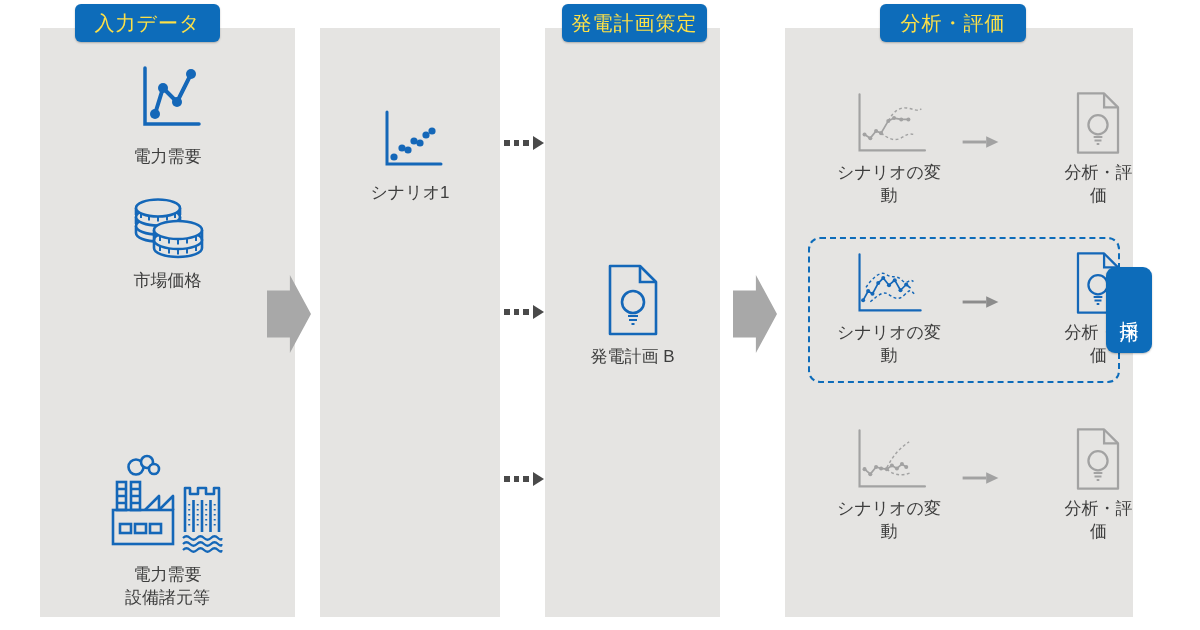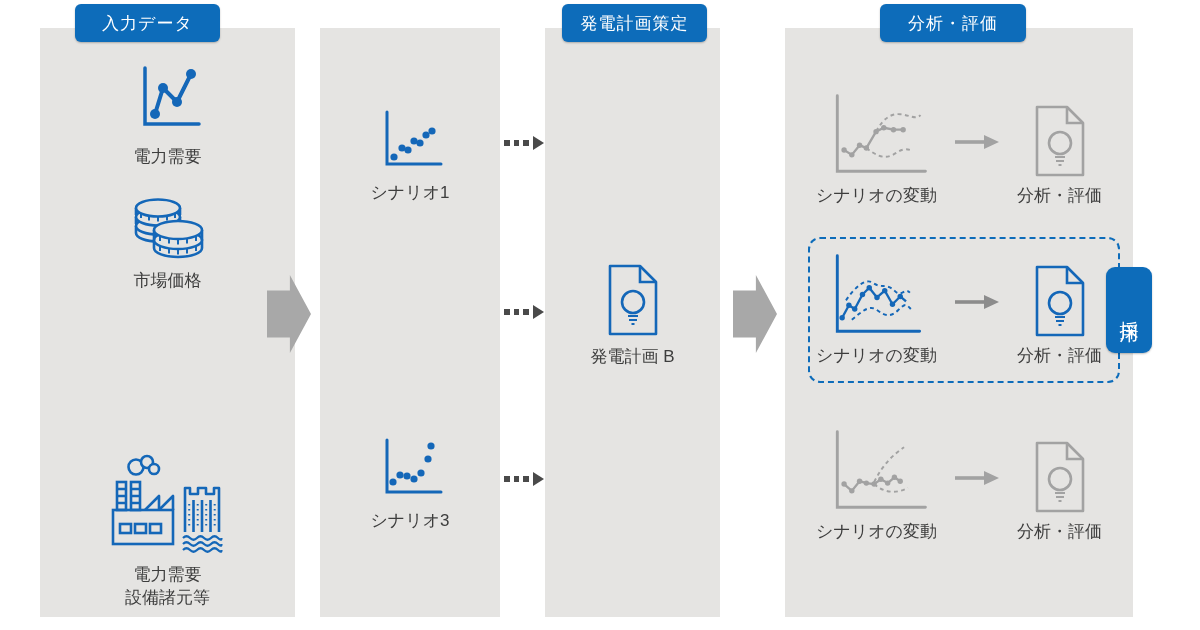--- a/index.html
+++ b/index.html
@@ -8,23 +8,23 @@
   }
   *{margin:0;padding:0;box-sizing:border-box;}
   html,body{background:#fff;}
   .stage{position:relative;width:1200px;height:630px;background:#fff;overflow:hidden;
           font-family:"Liberation Sans","DejaVu Sans",sans-serif;color:var(--text);}
   .panel{position:absolute;top:28px;height:589px;background:var(--panel);}
   #panel-1{left:40px;width:255px;padding-left:44px;}
   #panel-2{left:320px;width:180px;}
   #panel-3{left:545px;width:175px;}
   #panel-4{left:785px;width:348px;}
-  .col-header{position:absolute;top:4px;height:38px;background:var(--blue);color:#ffffff;
+  .col-header{position:absolute;top:4px;height:38px;background:var(--blue);color:#fde047;
     border-radius:6px;display:flex;align-items:center;justify-content:center;
-    font-size:17px;letter-spacing:1px;box-shadow:0 1px 2px rgba(0,0,0,.25);z-index:5;}
+    font-size:20px;letter-spacing:1px;box-shadow:0 1px 2px rgba(0,0,0,.25);z-index:5;}
   #header-1{left:75px;width:145px;}
   #header-2{left:337px;width:145px;}
   #header-3{left:562px;width:145px;}
   #header-4{left:880px;width:146px;}
   .item{position:absolute;left:0;right:0;display:flex;flex-direction:column;
         align-items:center;gap:8px;}
   .item-label{font-size:17px;line-height:1.35;text-align:center;white-space:pre-line;}
   .ic-blue{color:var(--icon-blue);}
   .ic-gray{color:var(--icon-gray);}
   .big-arrow{position:absolute;width:44px;height:78px;background:var(--arrow);
@@ -37,21 +37,21 @@
     border-top:7px solid transparent;border-bottom:7px solid transparent;}
   #dotted-arrow-1{left:504px;top:136px;}
   #dotted-arrow-2{left:504px;top:305px;}
   #dotted-arrow-3{left:504px;top:472px;}
   .eval-row{position:absolute;left:0;right:0;display:flex;justify-content:center;
     align-items:flex-start;gap:16px;}
   #eval-row-1{top:62px;}
   #eval-row-2{top:222px;}
   #eval-row-3{top:398px;}
   .eval-group{display:flex;flex-direction:column;align-items:center;
-    justify-content:flex-end;gap:6px;height:118px;}
+    justify-content:flex-end;gap:6px;height:118px;margin-left:48px;}
   .flow-arrow{margin-top:42px;}
   .highlight-box{position:absolute;left:808px;top:237px;width:312px;height:146px;
     border:2px dashed var(--blue);border-radius:12px;z-index:4;}
   .adopt-badge{position:absolute;left:1106px;top:267px;width:46px;height:86px;
     background:var(--blue);border-radius:9px;color:#fff;display:flex;align-items:center;
     justify-content:center;writing-mode:vertical-rl;font-size:19px;letter-spacing:4px;
     z-index:6;box-shadow:0 1px 2px rgba(0,0,0,.25);}
 </style>
 </head>
 <body>
@@ -161,35 +161,20 @@
             <circle cx="29" cy="40" r="3.6"></circle>
             <circle cx="35" cy="42" r="3.6"></circle>
           <circle cx="41" cy="33" r="3.6"></circle>
             <circle cx="47" cy="35" r="3.6"></circle>
             <circle cx="53" cy="27" r="3.6"></circle>
             <circle cx="59" cy="23" r="3.6"></circle>
         </g>
       </svg>
       <div class="item-label">シナリオ1</div>
     </div>
-    <div class="item" style="top:408px;">
-      <svg class="ic-blue" width="74" height="66" viewBox="0 0 74 66" fill="none" stroke="currentColor">
-        <path d="M14 4 V56 H68" stroke-width="3" stroke-linecap="round"></path>
-        <g fill="currentColor" stroke="none">
-          <circle cx="20" cy="46" r="3.6"></circle>
-            <circle cx="27" cy="39" r="3.6"></circle>
-            <circle cx="34" cy="40" r="3.6"></circle>
-          <circle cx="41" cy="43" r="3.6"></circle>
-            <circle cx="48" cy="37" r="3.6"></circle>
-            <circle cx="55" cy="23" r="3.6"></circle>
-            <circle cx="58" cy="10" r="3.6"></circle>
-        </g>
-      </svg>
-      <div class="item-label">シナリオ3</div>
-    </div>
   </div>
 
   <div class="dotted-arrow" id="dotted-arrow-1">
       <span class="sq"></span>
       <span class="sq"></span>
       <span class="sq"></span>
       <span class="tri"></span>
     </div>
   <div class="dotted-arrow" id="dotted-arrow-2">
       <span class="sq"></span>

